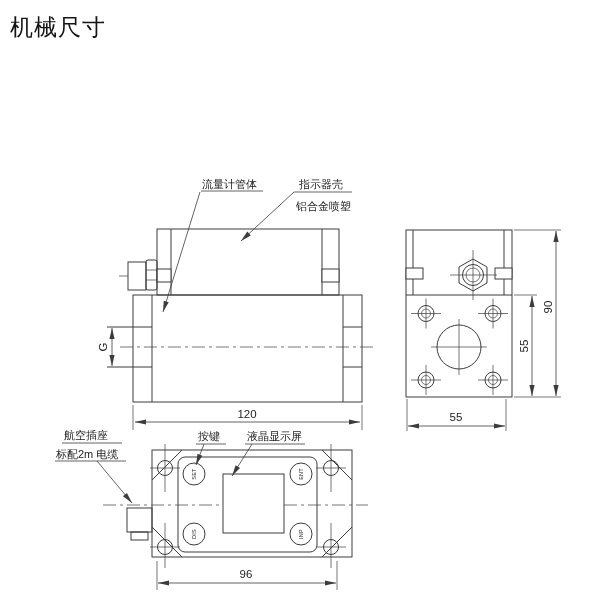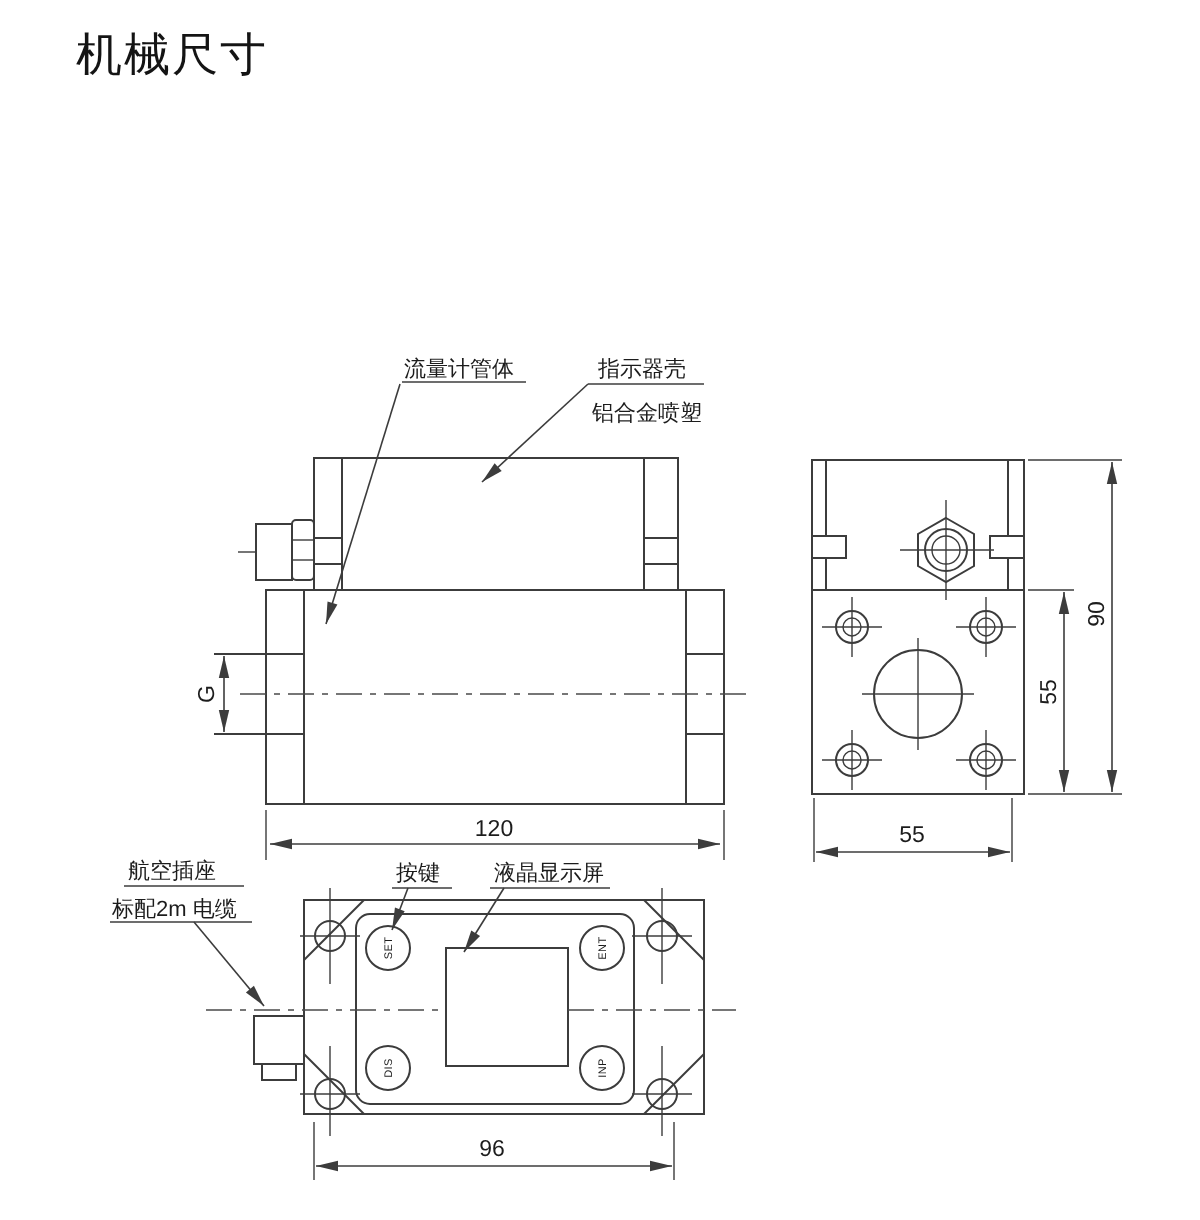--- a/index.html
+++ b/index.html
@@ -1,19 +1,19 @@
 <!DOCTYPE html>
 <html><head>
 <meta charset="utf-8">
 <style>
   html,body{margin:0;padding:0;background:#ffffff;}
   .canvas{position:relative;width:600px;height:610px;background:#ffffff;overflow:hidden;
           font-family:"Liberation Sans",sans-serif;}
   .page-title{position:absolute;left:10px;top:12px;font-size:23px;color:#141414;
-              letter-spacing:1px;font-weight:400;margin-left:28px;}
+              letter-spacing:1px;font-weight:400;}
   svg{position:absolute;left:0;top:0;}
   svg text{font-family:"Liberation Sans",sans-serif;fill:#1c1c1c;}
   .lbl{font-size:11px;}
   .dim{font-size:11.5px;}
   .btn-lbl{font-size:5.5px;letter-spacing:.2px;}
   .outline{fill:none;stroke:#3c3c3c;stroke-width:1;}
   .thin{fill:none;stroke:#3c3c3c;stroke-width:.7;}
   .dimline{fill:none;stroke:#3c3c3c;stroke-width:.8;}
   .centerline{fill:none;stroke:#4a4a4a;stroke-width:.75;stroke-dasharray:13 4 3 4;}
   .whitebox{fill:#ffffff;stroke:#3c3c3c;stroke-width:1;}

